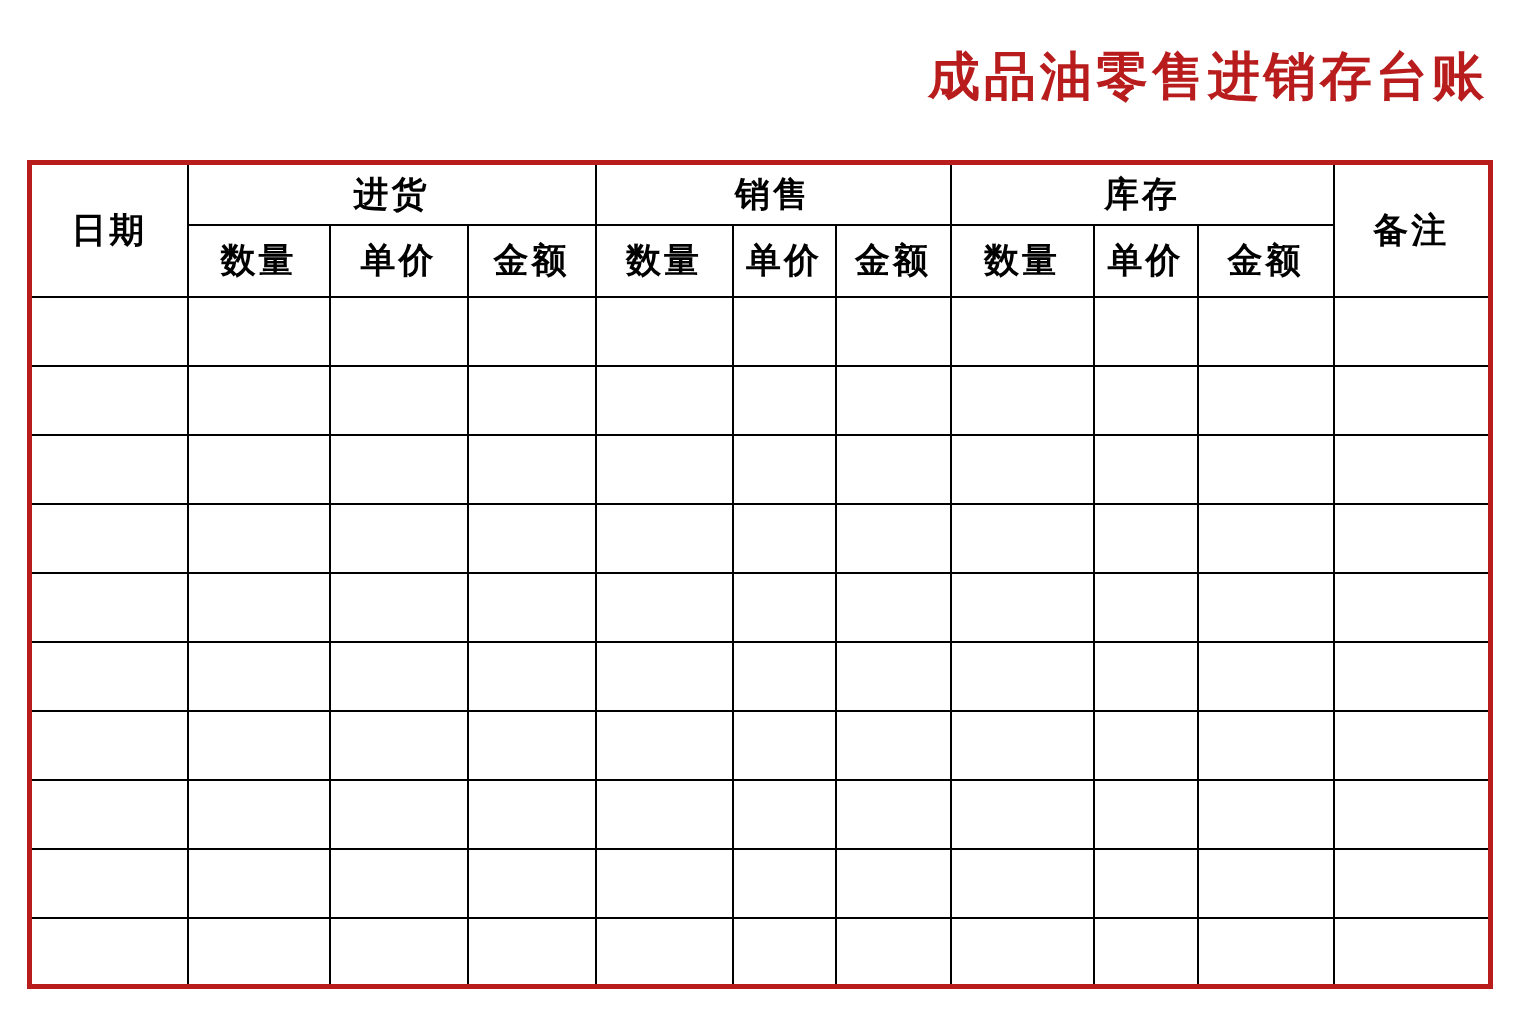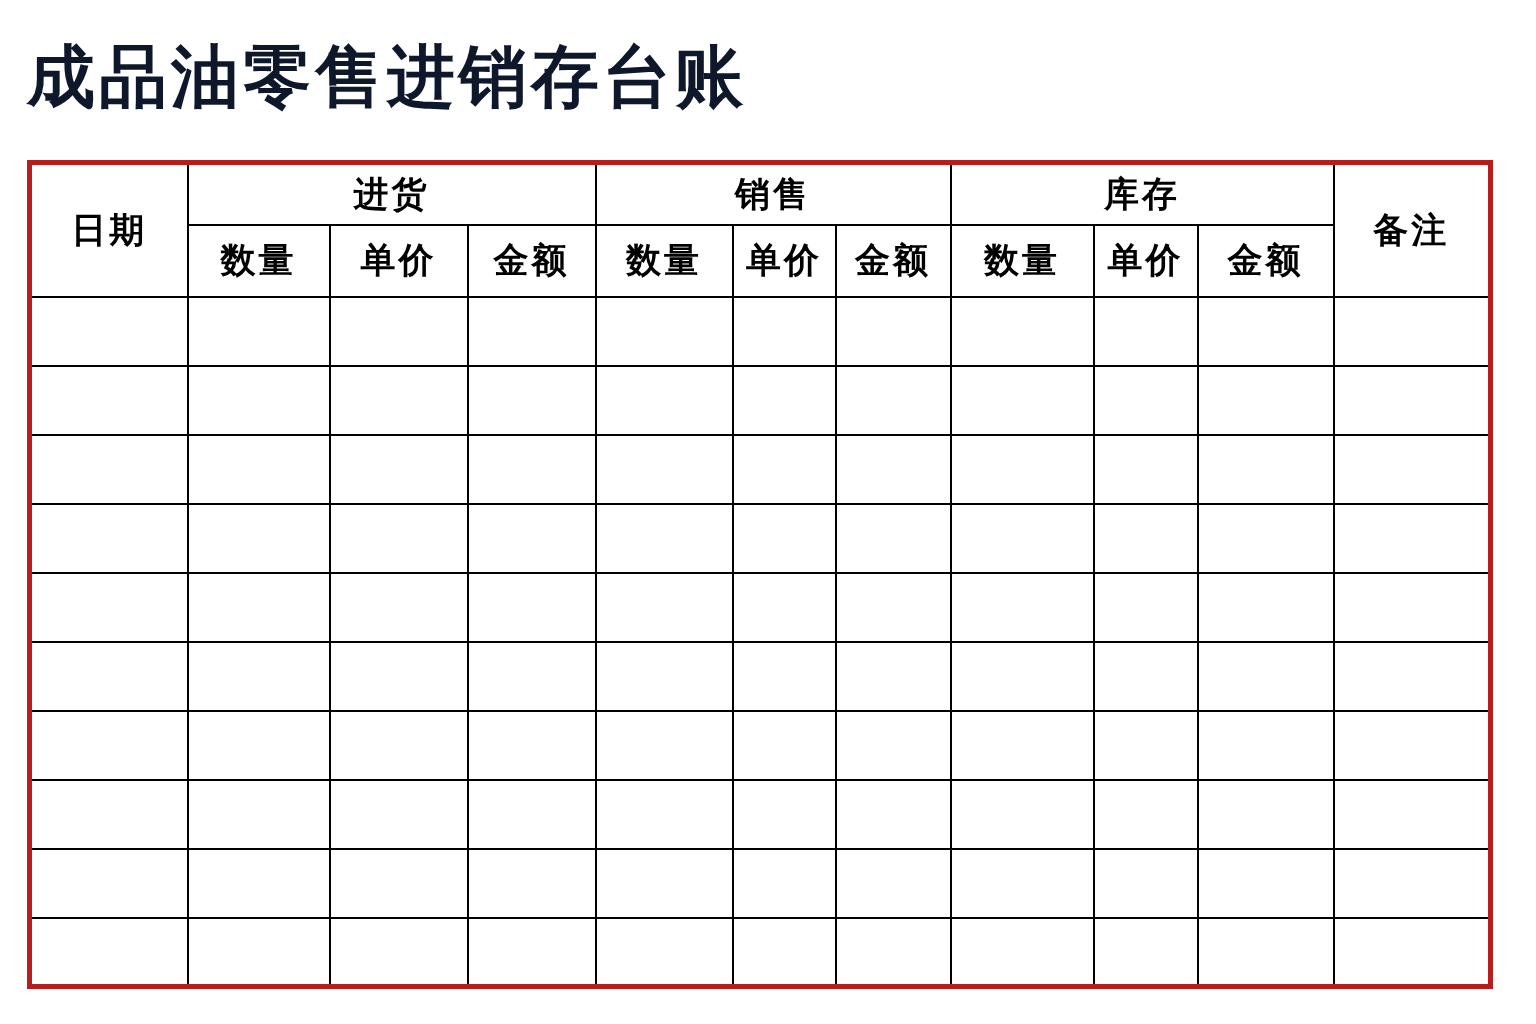--- a/index.html
+++ b/index.html
@@ -16,26 +16,26 @@
     font-family: "Liberation Sans", "DejaVu Sans", sans-serif;
     color: #000000;
     overflow: hidden;
   }
   .page-title {
     position: absolute;
     top: 34px;
     left: 27px;
     width: 1461px;
     margin: 0;
-    text-align: left;
-    font-size: 68px;
+    text-align: right;
+    font-size: 52px;
     line-height: 84px;
     font-weight: bold;
     letter-spacing: 4px;
-    color: #0f172a;
+    color: #b91c1c;
     white-space: nowrap;
   }
   table.ledger {
     position: absolute;
     left: 27px;
     top: 160px;
     width: 1461px;
     border-collapse: collapse;
     table-layout: fixed;
     border: 5px solid #b91c1c;

